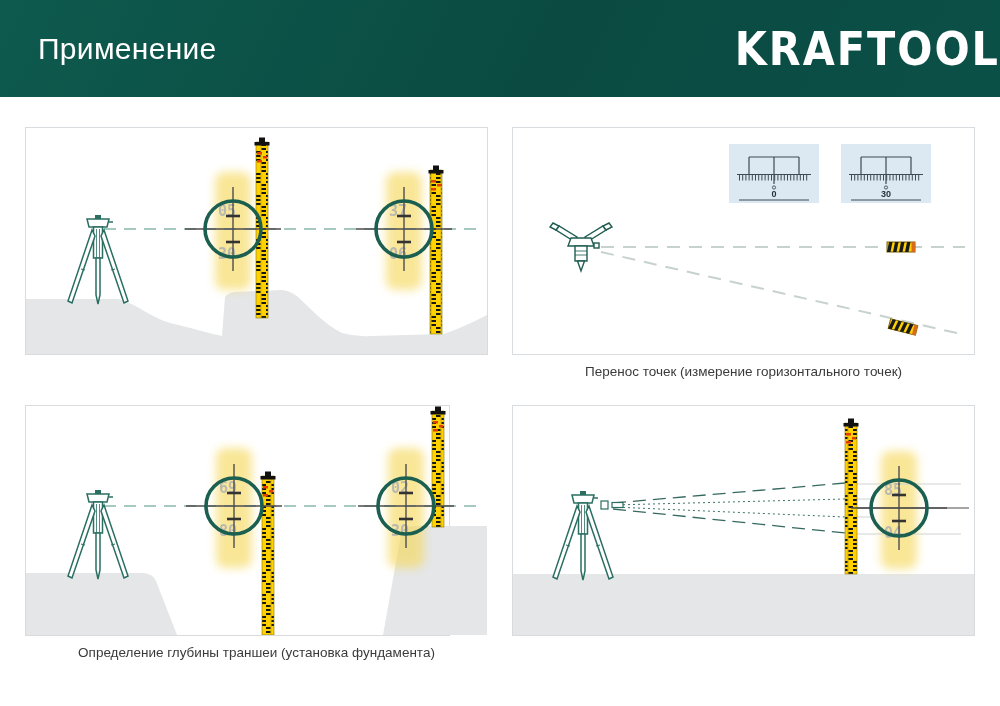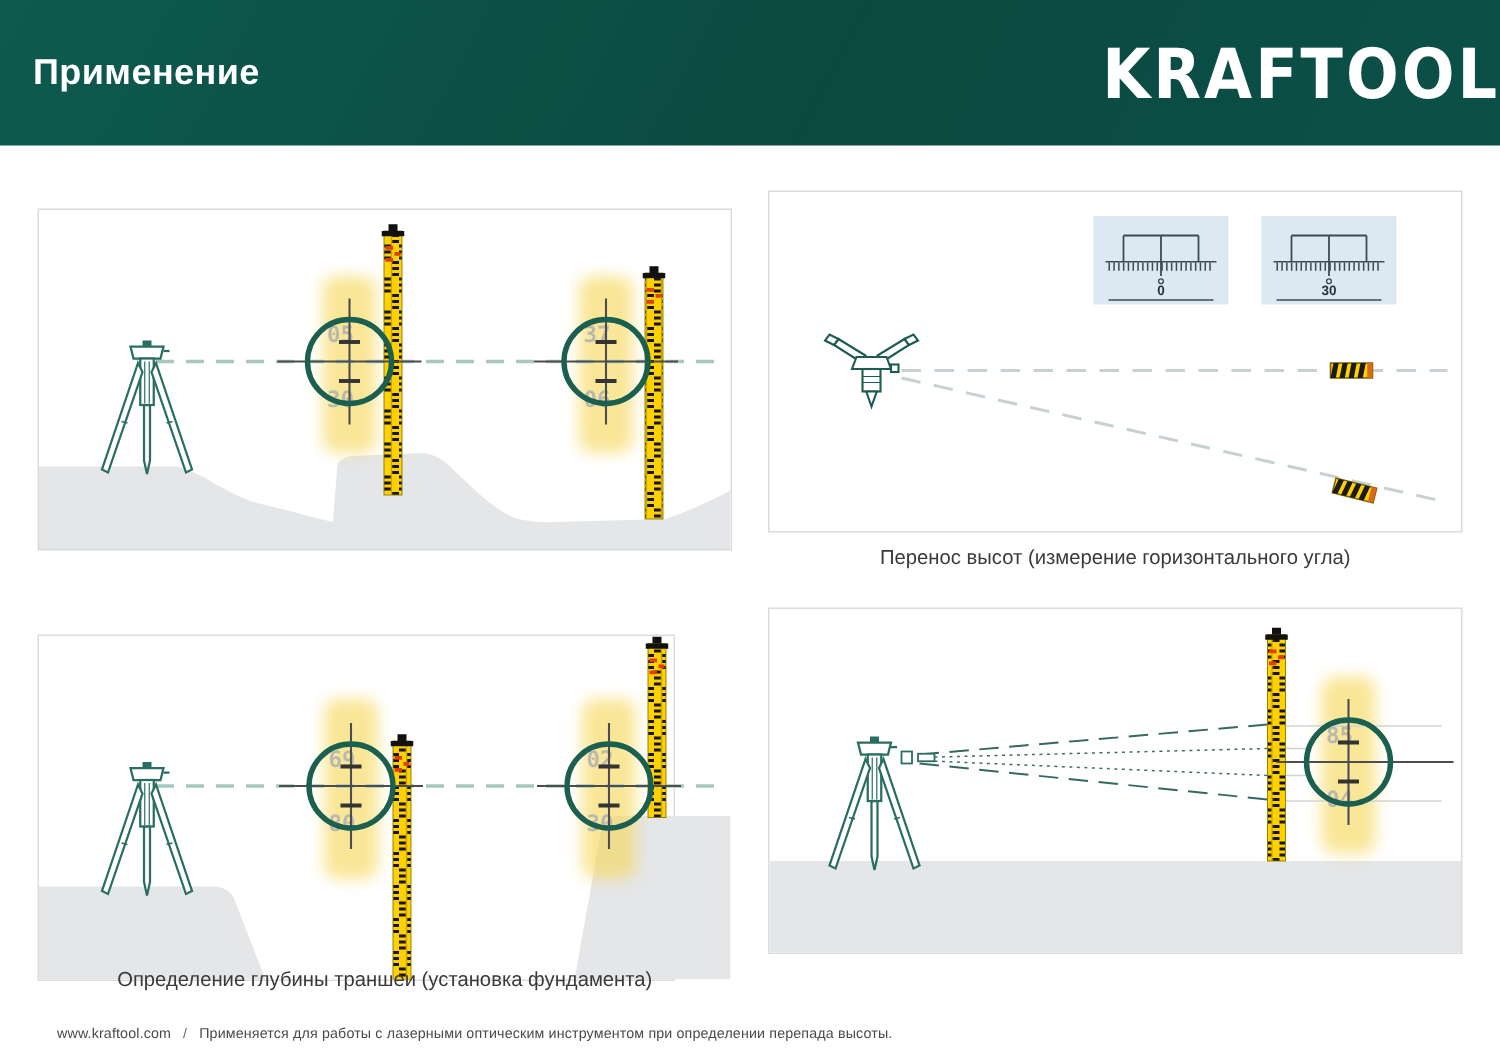--- a/index.html
+++ b/index.html
@@ -6,36 +6,36 @@
   body { background:#ffffff; font-family:"Liberation Sans", sans-serif; }
   .page { position:relative; width:1000px; height:706px; background:#ffffff; overflow:hidden; }
 
   
   .header {
     position:absolute; left:0; top:0; width:1000px; height:97px;
     background:linear-gradient(118deg,#0e5a4e 0%,#0a4a41 55%,#0b5047 100%);
     display:flex; align-items:center; justify-content:space-between;
   }
   .header-title {
-    margin-left:22px; color:#ffffff; font-size:24px; font-weight:bold; letter-spacing:0.3px;
+    margin-left:38px; color:#ffffff; font-size:30px; font-weight:normal; letter-spacing:0.3px;
   }
   .brand-logo {
     color:#ffffff; font-size:46px; font-weight:800;
     font-family:"DejaVu Sans", "Liberation Sans", sans-serif;
     letter-spacing:2px; font-stretch:condensed; line-height:1;
   }
 
   
   .panel {
     position:absolute; background:#ffffff; border:1px solid #d9dcde;
   }
   .panel svg { display:block; }
-  .p1 { left:25px;  top:127px; width:463px; height:228px;margin-top:12px; }
+  .p1 { left:25px;  top:127px; width:463px; height:228px; }
   .p2 { left:512px; top:127px; width:463px; height:228px; }
-  .p3 { left:25px;  top:423px; width:425px; height:231px; }
+  .p3 { left:25px;  top:405px; width:425px; height:231px; }
   .p4 { left:512px; top:405px; width:463px; height:231px; }
 
   .caption {
     position:absolute; width:463px; text-align:center;
     color:#3a3a3a; font-size:13.5px; line-height:17px;
   }
   .c1 { left:25px;  top:363px; }
   .c2 { left:512px; top:363px; }
   .c3 { left:25px;  top:644px; }
   .c4 { left:512px; top:644px; }
@@ -185,21 +185,21 @@
         <line x1="-6" y1="5" x2="6" y2="5" stroke-width="0.8"></line>
         <line x1="-6" y1="9" x2="6" y2="9" stroke-width="0.8"></line>
         <path d="M-3.5,15 L0,25 L3.5,15 Z"></path>
         <rect x="13" y="-3" width="5" height="5"></rect>
       </g>
 
       <use href="#peg" transform="translate(388,119)"></use>
       <use href="#peg" transform="translate(390,199) rotate(14)"></use>
     </svg>
   </figure>
-  <figcaption class="caption c2">Перенос высот (измерение горизонтального угла)</figcaption>
+  <figcaption class="caption c2">Перенос точек (измерение горизонтального точек)</figcaption>
 
   <figure class="panel p3">
     <svg viewBox="0 0 461 229" width="461" height="229">
       <path fill="#e4e6e8" d="M0,167 L118,167 Q127,168 130,175 L151,229 L0,229 Z"></path>
       <path fill="#e4e6e8" d="M357,229 L375,128 Q377,121 384,120 L461,120 L461,229 Z"></path>
       <rect x="190" y="42" width="36" height="120" rx="9" fill="#f6d95e" opacity="0.65" filter="url(#soft)"></rect>
       <rect x="362" y="42" width="36" height="120" rx="9" fill="#f6d95e" opacity="0.65" filter="url(#soft)"></rect>
       <line x1="78" y1="100" x2="452" y2="100" stroke="#a5c8c1" stroke-width="2.2" stroke-dasharray="12 8"></line>
       <use href="#tripod" transform="translate(72,98)"></use>
       <g>
@@ -252,17 +252,14 @@
         <rect x="339" y="31" width="4" height="2.5" fill="#e33d00"></rect>
         <rect x="333" y="35" width="5" height="2.5" fill="#e33d00"></rect>
         <use href="#staffcap" transform="translate(338,17)"></use>
       </g>
       <text class="mag-digit" x="380" y="89" text-anchor="middle">85</text>
       <text class="mag-digit" x="380" y="132" text-anchor="middle">04</text>
       <use href="#mag" transform="translate(386,102)"></use>
     </svg>
   </figure>
 
-  <div class="footer">
-    <span>www.kraftool.com</span><span class="sep">/</span><span>Применяется для работы с лазерными оптическим инструментом при определении перепада высоты.</span>
-  </div>
 
 </div>
 
 </body></html>

